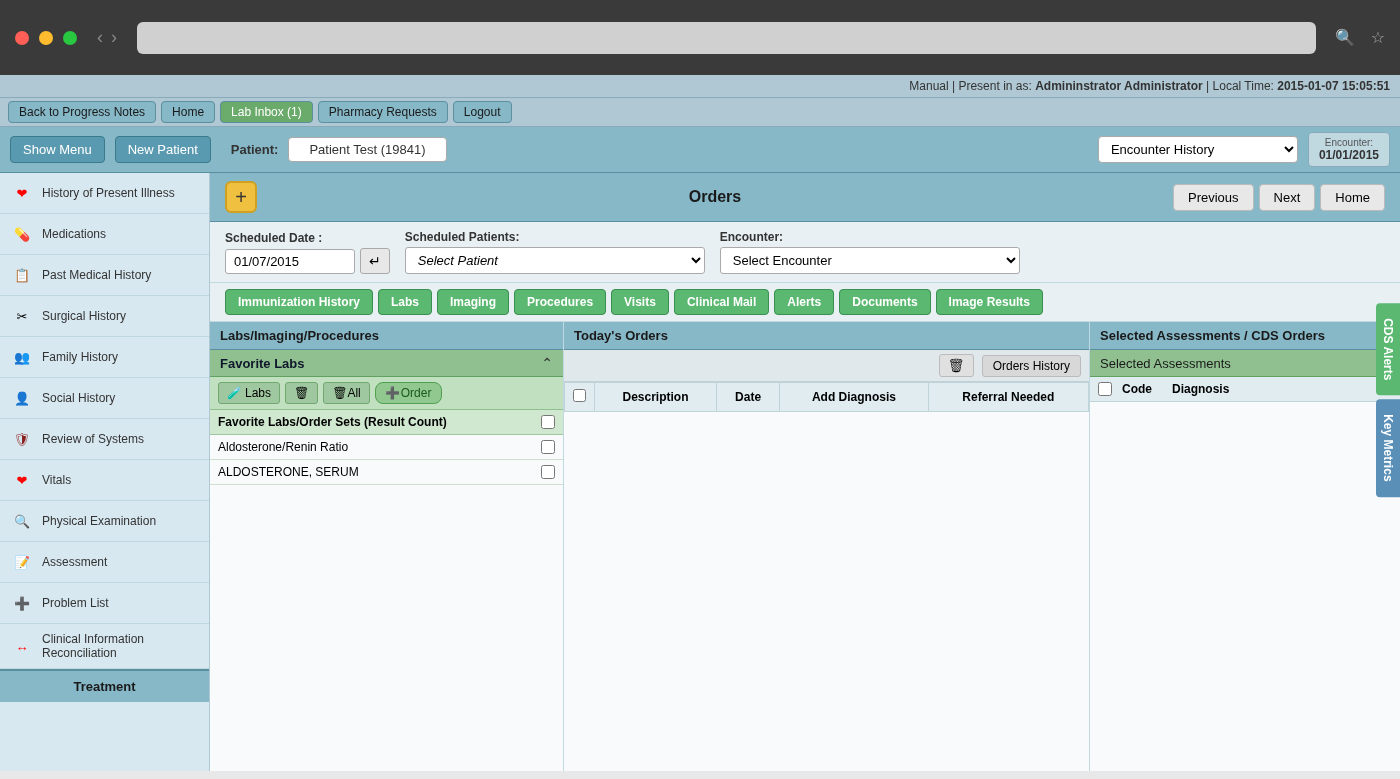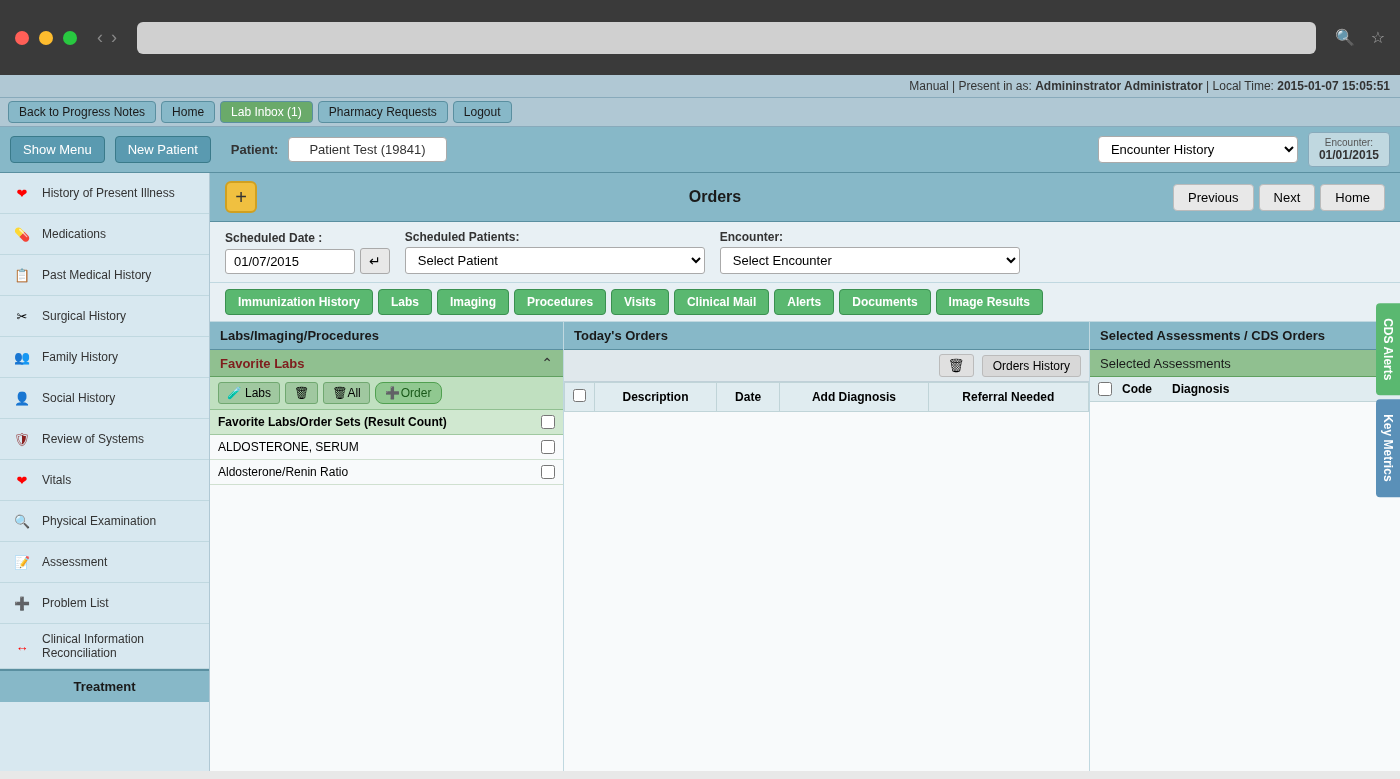--- a/index.html
+++ b/index.html
@@ -267,21 +267,21 @@
       border-bottom: 1px solid #5a8fa0;
     }
     .fav-labs-header {
       background: #90c090;
       display: flex;
       align-items: center;
       justify-content: space-between;
       padding: 5px 10px;
       border-bottom: 1px solid #60a060;
     }
-    .fav-labs-title { font-size: 13px; font-weight: bold; color: #7f1d1d; }
+    .fav-labs-title { font-size: 13px; font-weight: bold; color: #0f172a; }
     .collapse-btn {
       background: none;
       border: none;
       cursor: pointer;
       font-size: 14px;
       color: #333;
     }
     .fav-labs-controls {
       background: #c0e0c0;
       display: flex;
@@ -563,21 +563,21 @@
     <div class="scheduled-row">
       <div class="field-group">
         <label class="field-label">Scheduled Date :</label>
         <div style="display:flex; gap:5px; align-items:center;">
           <input class="field-input" type="text" value="01/07/2015" style="width: 130px;">
           <button class="enter-btn">↵</button>
         </div>
       </div>
       <div class="field-group">
         <label class="field-label">Scheduled Patients:</label>
-        <select class="field-select" style="width:300px;">
+        <select class="field-select" style="width:300px;font-style:italic;">
           <option>Select Patient</option>
         </select>
       </div>
       <div class="field-group">
         <label class="field-label">Encounter:</label>
         <select class="field-select" style="width:300px;">
           <option>Select Encounter</option>
         </select>
       </div>
     </div>
@@ -615,25 +615,25 @@
           </button>
           <button class="order-btn">
             <span>➕Order</span>
           </button>
         </div>
         <div class="fav-table-header">
           <span style="flex:1;">Favorite Labs/Order Sets (Result Count)</span>
           <input type="checkbox" class="fav-checkbox" style="">
         </div>
         <div class="fav-table-row">
+          <span class="fav-row-text">Aldosterone/Renin Ratio</span>
+          <input type="checkbox" class="fav-checkbox" style="">
+        </div>
+        <div class="fav-table-row">
           <span class="fav-row-text">ALDOSTERONE, SERUM</span>
-          <input type="checkbox" class="fav-checkbox" style="">
-        </div>
-        <div class="fav-table-row">
-          <span class="fav-row-text">Aldosterone/Renin Ratio</span>
           <input type="checkbox" class="fav-checkbox" style="">
         </div>
       </div>
 
       <div class="panel-middle">
         <div class="today-header">Today's Orders</div>
         <div class="orders-history-bar">
           <button class="delete-icon-btn">🗑</button>
           <button class="history-btn">Orders History</button>
         </div>

